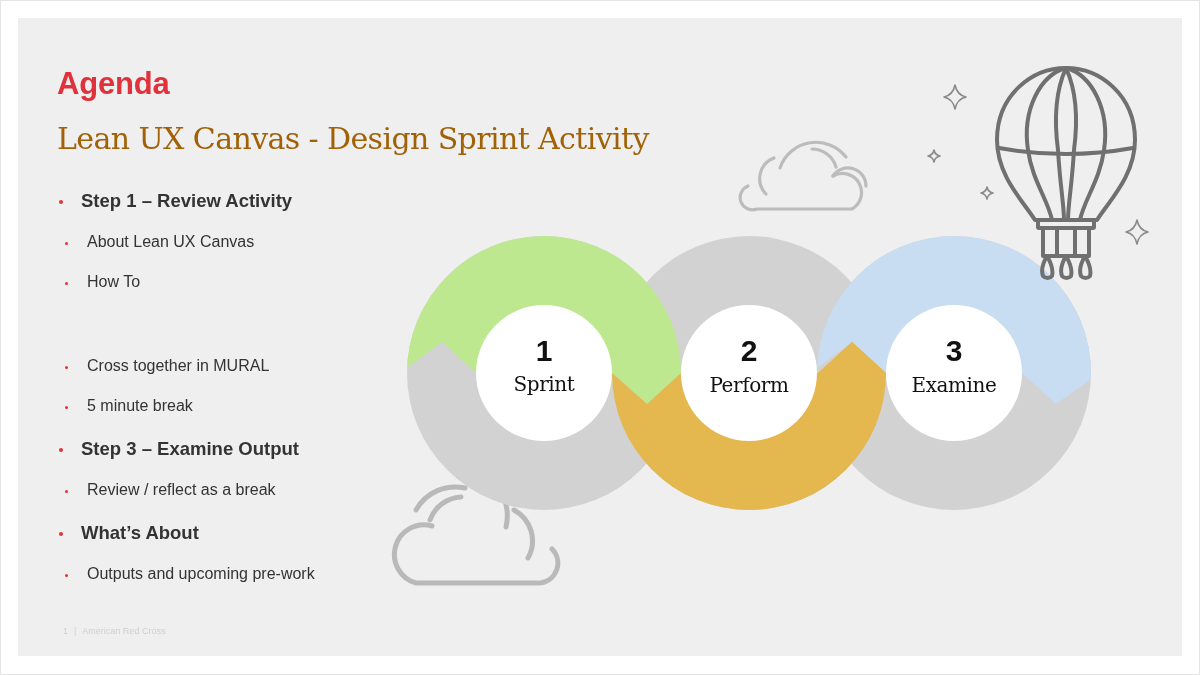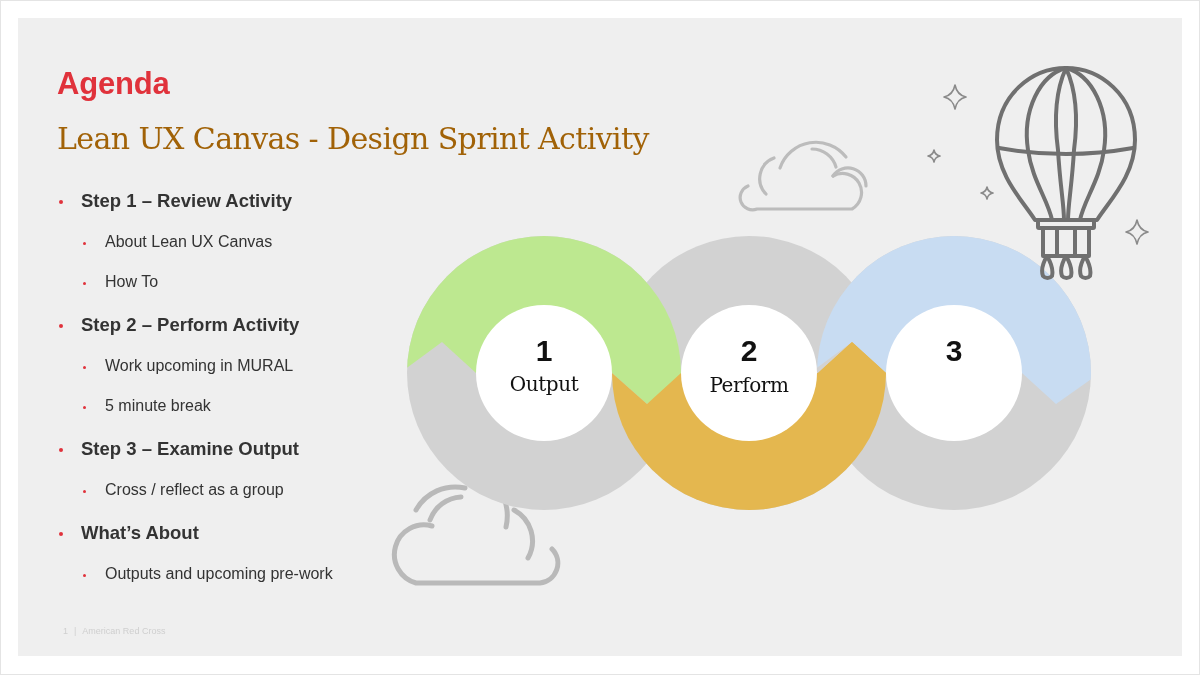--- a/index.html
+++ b/index.html
@@ -30,21 +30,21 @@
   .item {
     position: absolute; white-space: nowrap; color: #333333;
     font-family: "Liberation Sans", sans-serif;
   }
   .item .bullet {
     position: absolute; width: 4px; height: 4px; border-radius: 50%;
     background: #e0323b;
   }
   .item.l1 { left: 63px; font-size: 18.5px; font-weight: bold; }
   .item.l1 .bullet { left: -22px; top: 10px; }
-  .item.l2 { left: 87px; font-size: 16px; }
+  .item.l2 { left: 69px; font-size: 16px; }
   .item.l2 .bullet { left: -22px; top: 9px; width: 3px; height: 3px; }
   .footer {
     position: absolute; left: 45px; top: 608px; font-size: 9px; color: #cfcfcf;
   }
   .footer .sep { display: inline-block; margin: 0 6px; }
   svg.art { position: absolute; left: 0; top: 0; }
   .step-num {
     position: absolute; width: 136px; text-align: center;
     font-family: "Liberation Sans", sans-serif; font-weight: bold;
     font-size: 30px; color: #111111;
@@ -148,54 +148,51 @@
       <span>Step 1 – Review Activity</span>
     </div>
     <div class="item l2" style="top:215px">
       <span class="bullet"></span>
       <span>About Lean UX Canvas</span>
     </div>
     <div class="item l2" style="top:255px">
       <span class="bullet"></span>
       <span>How To</span>
     </div>
-    <div class="item l1" style="top:296px">
-      <span class="bullet"></span>
-      <span>Step 2 – Perform Activity</span>
-    </div>
     <div class="item l2" style="top:339px">
       <span class="bullet"></span>
-      <span>Work upcoming in MURAL</span>
+      <span>Cross together in MURAL</span>
     </div>
     <div class="item l2" style="top:379px">
       <span class="bullet"></span>
       <span>5 minute break</span>
     </div>
     <div class="item l1" style="top:420px">
       <span class="bullet"></span>
       <span>Step 3 – Examine Output</span>
     </div>
     <div class="item l2" style="top:463px">
       <span class="bullet"></span>
-      <span>Cross / reflect as a group</span>
+      <span>Review / reflect as a break</span>
     </div>
     <div class="item l1" style="top:504px">
       <span class="bullet"></span>
       <span>What’s About</span>
     </div>
     <div class="item l2" style="top:547px">
       <span class="bullet"></span>
       <span>Outputs and upcoming pre-work</span>
     </div>
   </div>
 
   <div class="step-num" style="left:458px; top:316px">1</div>
-  <div class="step-label" style="left:458px; top:354px">Output</div>
+  <div class="step-label" style="left:458px; top:354px">Sprint</div>
 
   <div class="step-num" style="left:663px; top:316px">2</div>
   <div class="step-label" style="left:663px; top:355px">Perform</div>
 
   <div class="step-num" style="left:868px; top:316px">3</div>
+  <div class="step-label" style="left:868px; top:355px">Examine</div>
 
   <div class="footer">
     <span>1</span><span class="sep">|</span><span>American Red Cross</span>
   </div>
 </div>
 
 </body></html>

